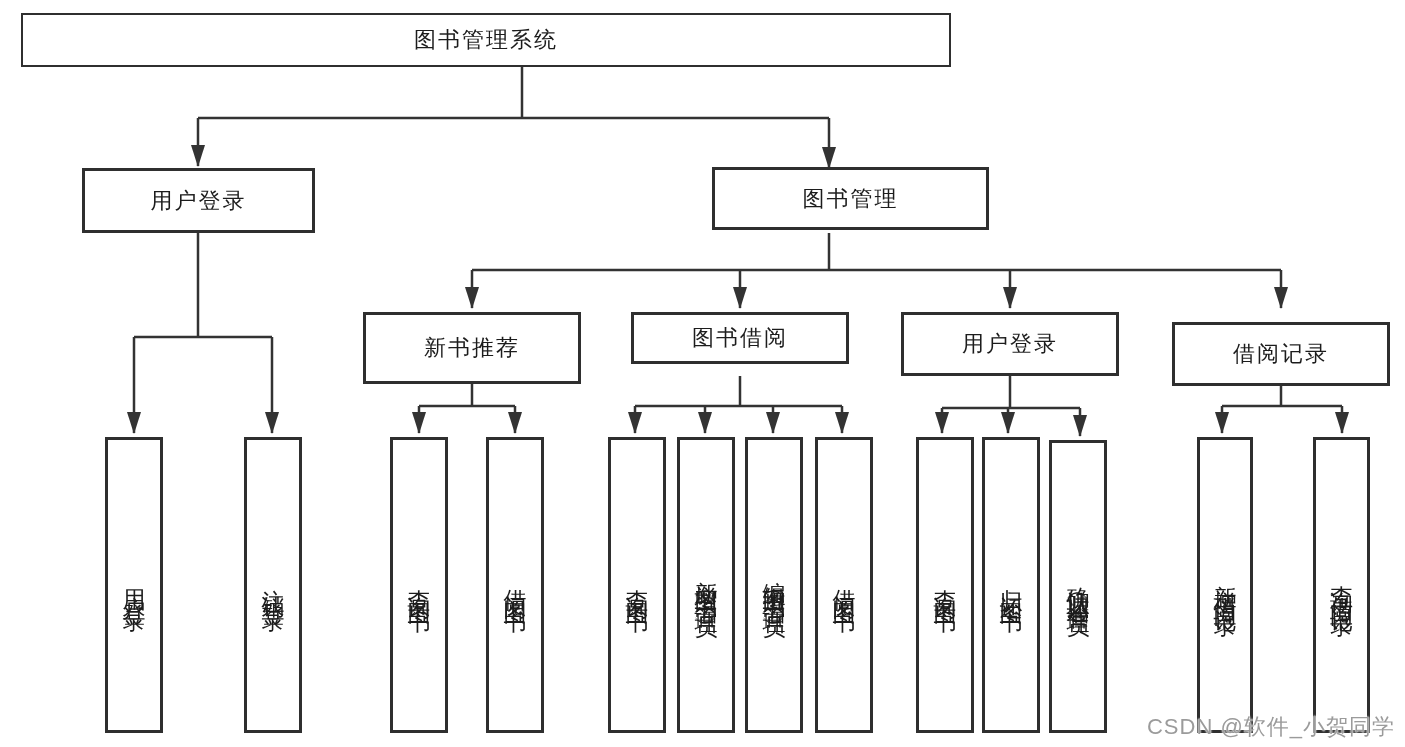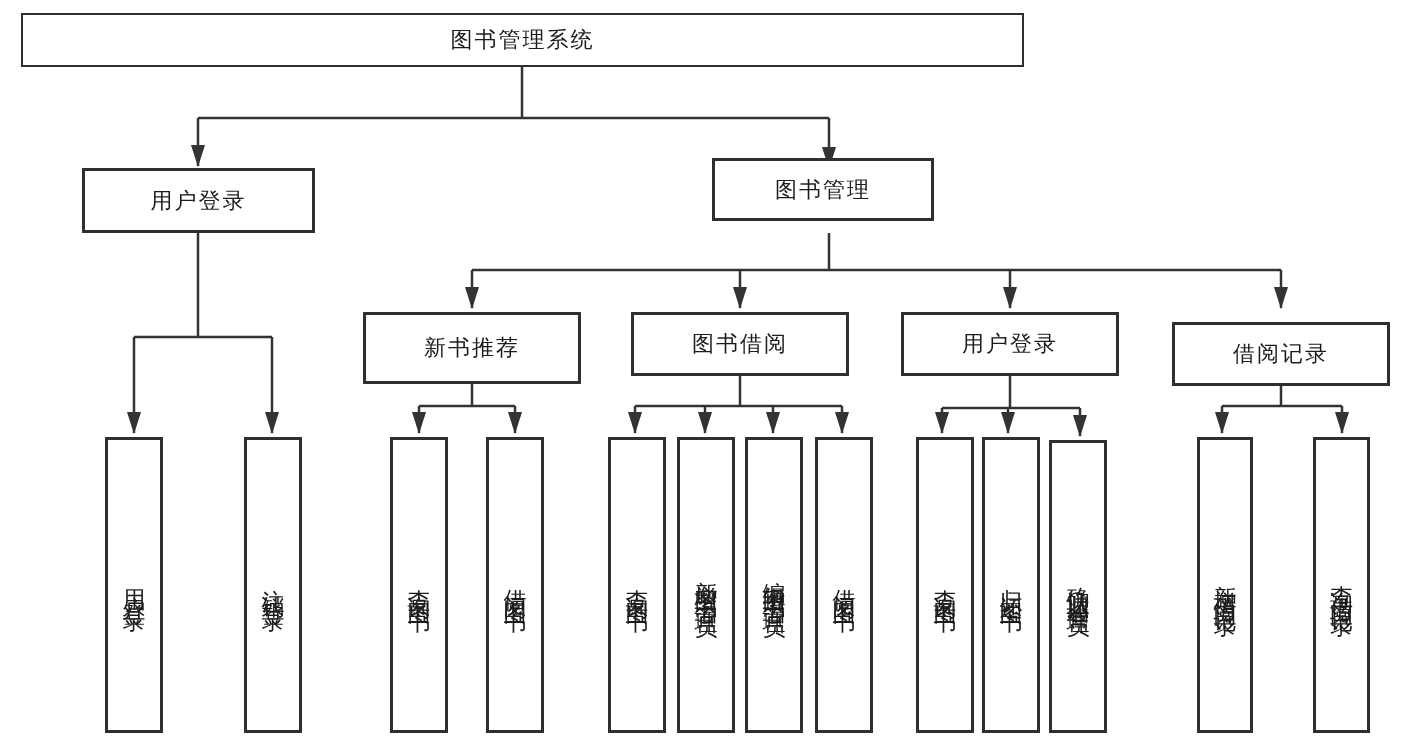--- a/index.html
+++ b/index.html
@@ -83,35 +83,35 @@
     <path d="M942,408 L942,433" marker-end="url(#ah)"></path>
     <path d="M1008,408 L1008,433" marker-end="url(#ah)"></path>
     <path d="M1080,408 L1080,436" marker-end="url(#ah)"></path>
 
     <path d="M1281,376 L1281,406"></path>
     <path d="M1222,406 L1342,406"></path>
     <path d="M1222,406 L1222,433" marker-end="url(#ah)"></path>
     <path d="M1342,406 L1342,433" marker-end="url(#ah)"></path>
   </svg>
 
-  <div class="hbox root" style="left:21px;top:13px;width:1003px;height:54px">
+  <div class="hbox root" style="left:21px;top:13px;width:930px;height:54px">
     <span>图书管理系统</span>
   </div>
 
   <div class="hbox" style="left:82px;top:168px;width:233px;height:65px">
     <span>用户登录</span>
   </div>
-  <div class="hbox" style="left:712px;top:158px;width:222px;height:63px">
+  <div class="hbox" style="left:712px;top:167px;width:277px;height:63px">
     <span>图书管理</span>
   </div>
 
   <div class="hbox" style="left:363px;top:312px;width:218px;height:72px">
     <span>新书推荐</span>
   </div>
-  <div class="hbox" style="left:631px;top:312px;width:218px;height:64px">
+  <div class="hbox" style="left:631px;top:312px;width:218px;height:52px">
     <span>图书借阅</span>
   </div>
   <div class="hbox" style="left:901px;top:312px;width:218px;height:64px">
     <span>用户登录</span>
   </div>
   <div class="hbox" style="left:1172px;top:322px;width:218px;height:64px">
     <span>借阅记录</span>
   </div>
 
   <div class="vbox" style="left:105px;top:437px;width:58px;height:296px">
@@ -151,14 +151,15 @@
     <span class="vtext" style="letter-spacing:4px">确认归还（管理员）</span>
   </div>
 
   <div class="vbox" style="left:1197px;top:437px;width:56px;height:296px">
     <span class="vtext" style="letter-spacing:6px">新增借阅记录</span>
   </div>
   <div class="vbox" style="left:1313px;top:437px;width:57px;height:296px">
     <span class="vtext" style="letter-spacing:6px">查询借阅记录</span>
   </div>
 
+  <div class="watermark">CSDN @软件_小贺同学</div>
 
 </div>
 
 </body></html>

